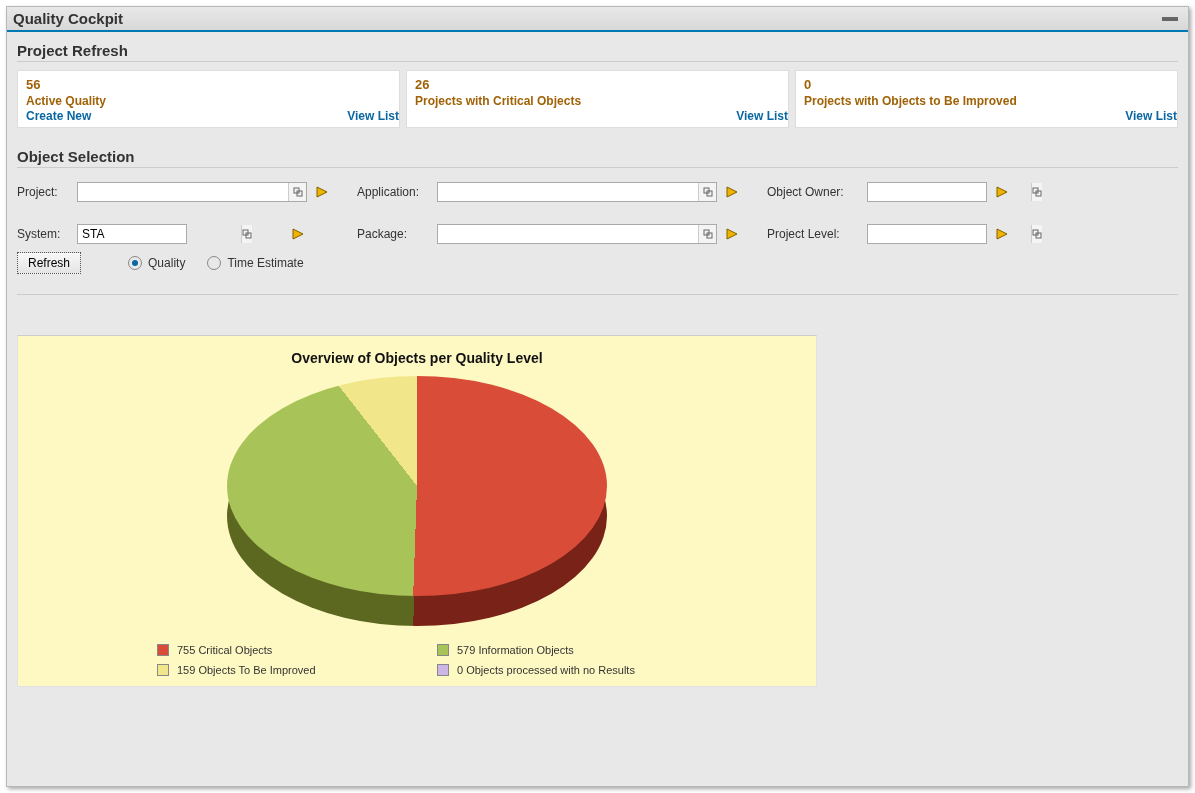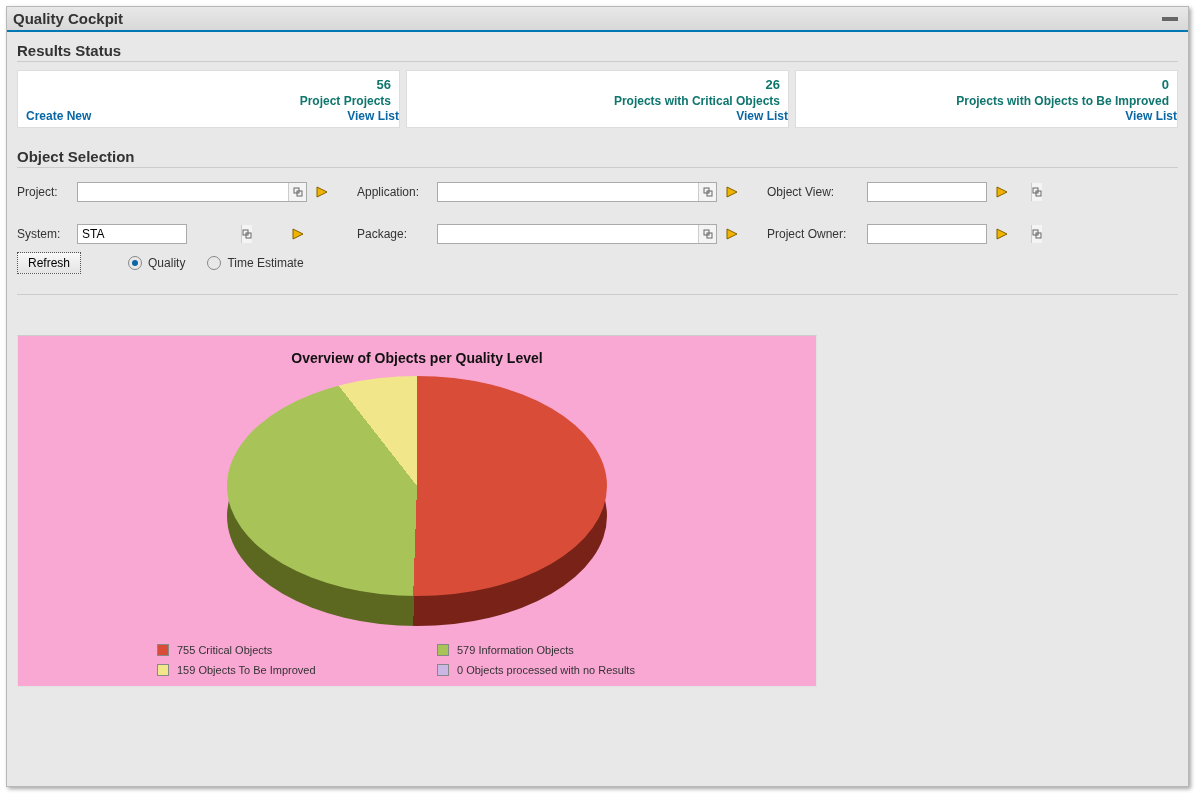--- a/index.html
+++ b/index.html
@@ -55,24 +55,24 @@
   }
   .card {
     flex: 1;
     background: #fff;
     border: 1px solid #ddd;
     position: relative;
     min-height: 58px;
     padding: 6px 8px;
   }
   .card-center {
-    text-align: right;
+    text-align: left;
     font-size: 12px;
     font-weight: bold;
-    color: #0f766e;
+    color: #a16207;
     line-height: 1.3;
   }
   .card-num {
     font-size: 13px;
     display:block;
   }
   .link {
     color: #0a67a3;
     font-size: 12px;
     font-weight: bold;
@@ -140,21 +140,21 @@
   .radio-dot {
     width:14px; height:14px; border:1px solid #888; border-radius:50%;
     display:inline-flex; align-items:center; justify-content:center;
   }
   .radio-dot.checked::after {
     content:''; width:6px; height:6px; background:#0a67a3; border-radius:50%;
   }
 
   .chart-area {
     margin: 40px 10px 10px 10px;
-    background: #f9a8d4;
+    background: #fef9c3;
     border: 1px solid #e2e2e2;
     width: 800px;
     padding: 10px;
     border-top: 1px solid #ccc;
   }
   .chart-title {
     text-align:center;
     font-size: 14px;
     font-weight: bold;
     color: #111;
@@ -209,27 +209,27 @@
 <body>
 
 <div class="window">
 
   <div class="title-bar">
     <h1>Quality Cockpit</h1>
     <div class="minimize"></div>
   </div>
 
   <div class="section">
-    <div class="section-heading">Results Status</div>
+    <div class="section-heading">Project Refresh</div>
     <div class="cards">
 
       <div class="card">
         <div class="card-center">
           <span class="card-num">56</span>
-          <span>Project Projects</span>
+          <span>Active Quality</span>
         </div>
         <span class="link left-link">Create New</span>
         <span class="link right-link">View List</span>
       </div>
 
       <div class="card">
         <div class="card-center">
           <span class="card-num">26</span>
           <span>Projects with Critical Objects</span>
         </div>
@@ -277,21 +277,21 @@
               <rect x="4" y="4" width="5" height="5" fill="none" stroke="#666"></rect>
             </svg>
         </span>
       </div>
       <span class="arrow-btn">
         <svg viewBox="0 0 14 14">
             <polygon points="2,2 12,7 2,12" fill="#f0b400" stroke="#806000"></polygon>
           </svg>
       </span>
 
-      <label>Object View:</label>
+      <label>Object Owner:</label>
       <div class="f4-field">
         <input value="" style="">
         <span class="f4-btn">
           <svg viewBox="0 0 10 10">
               <rect x="1" y="1" width="5" height="5" fill="none" stroke="#666"></rect>
               <rect x="4" y="4" width="5" height="5" fill="none" stroke="#666"></rect>
             </svg>
         </span>
       </div>
       <span class="arrow-btn">
@@ -328,21 +328,21 @@
               <rect x="4" y="4" width="5" height="5" fill="none" stroke="#666"></rect>
             </svg>
         </span>
       </div>
       <span class="arrow-btn">
         <svg viewBox="0 0 14 14">
             <polygon points="2,2 12,7 2,12" fill="#f0b400" stroke="#806000"></polygon>
           </svg>
       </span>
 
-      <label>Project Owner:</label>
+      <label>Project Level:</label>
       <div class="f4-field">
         <input value="" style="">
         <span class="f4-btn">
           <svg viewBox="0 0 10 10">
               <rect x="1" y="1" width="5" height="5" fill="none" stroke="#666"></rect>
               <rect x="4" y="4" width="5" height="5" fill="none" stroke="#666"></rect>
             </svg>
         </span>
       </div>
       <span class="arrow-btn">

